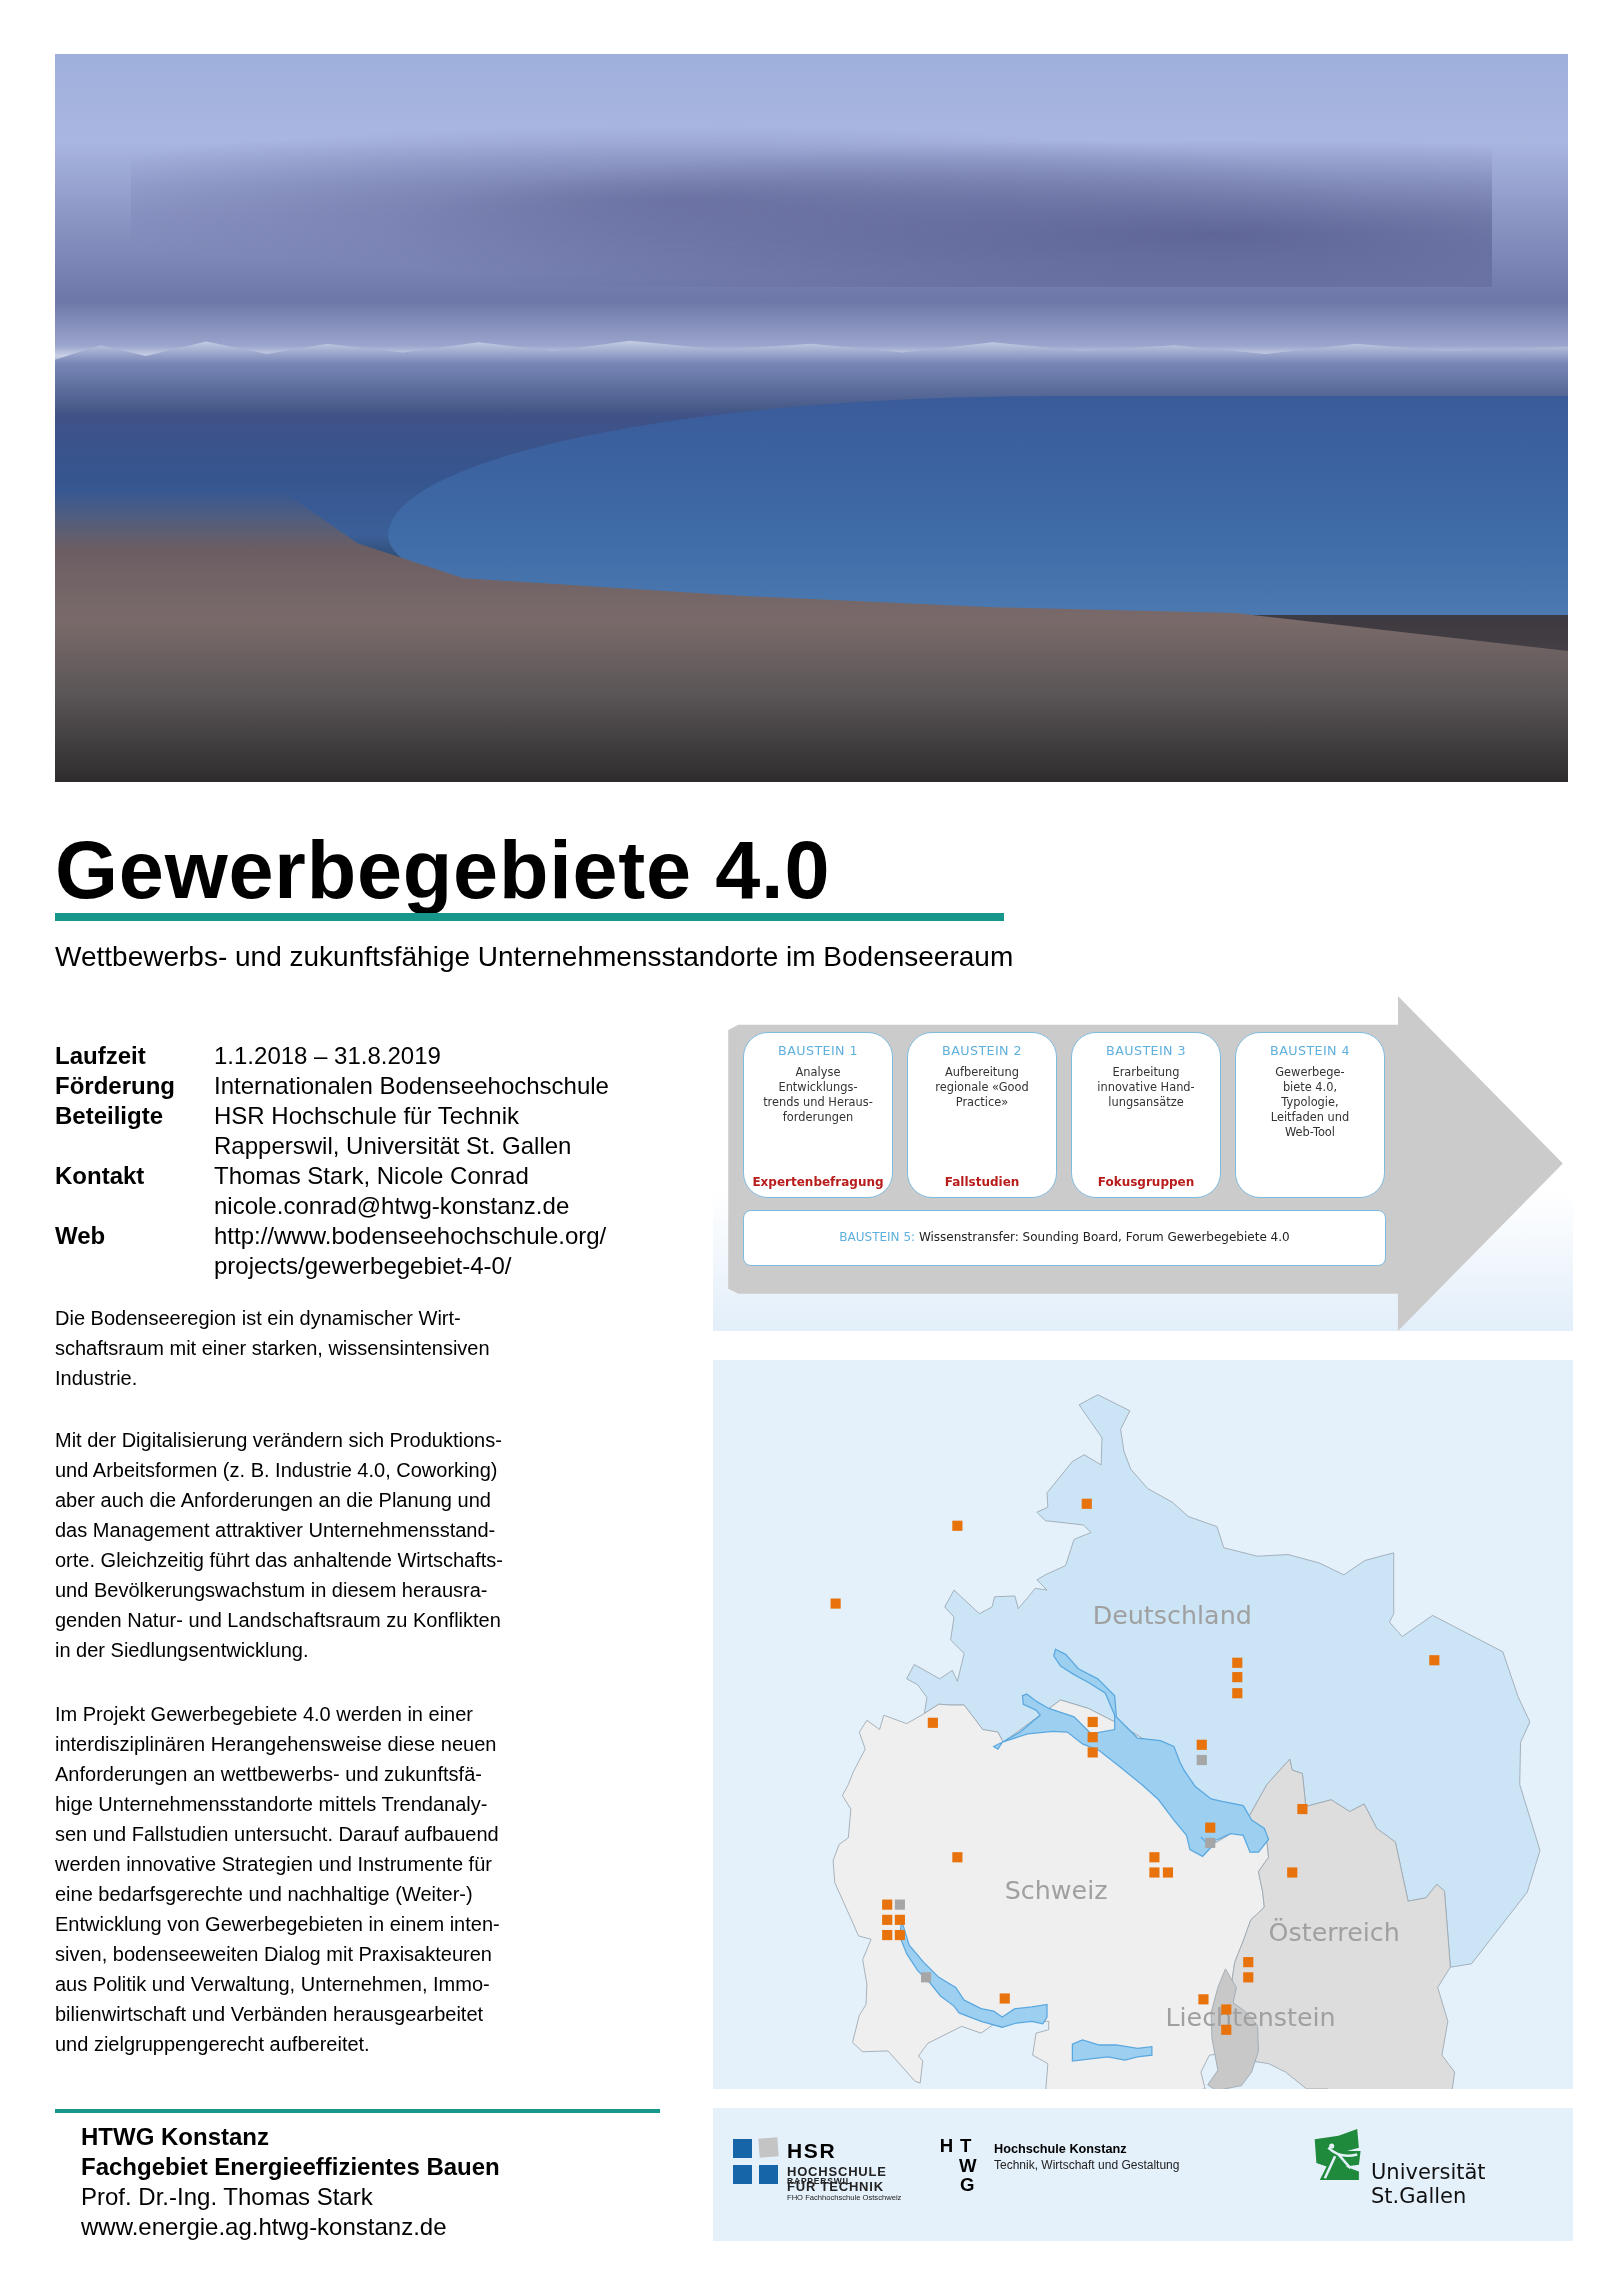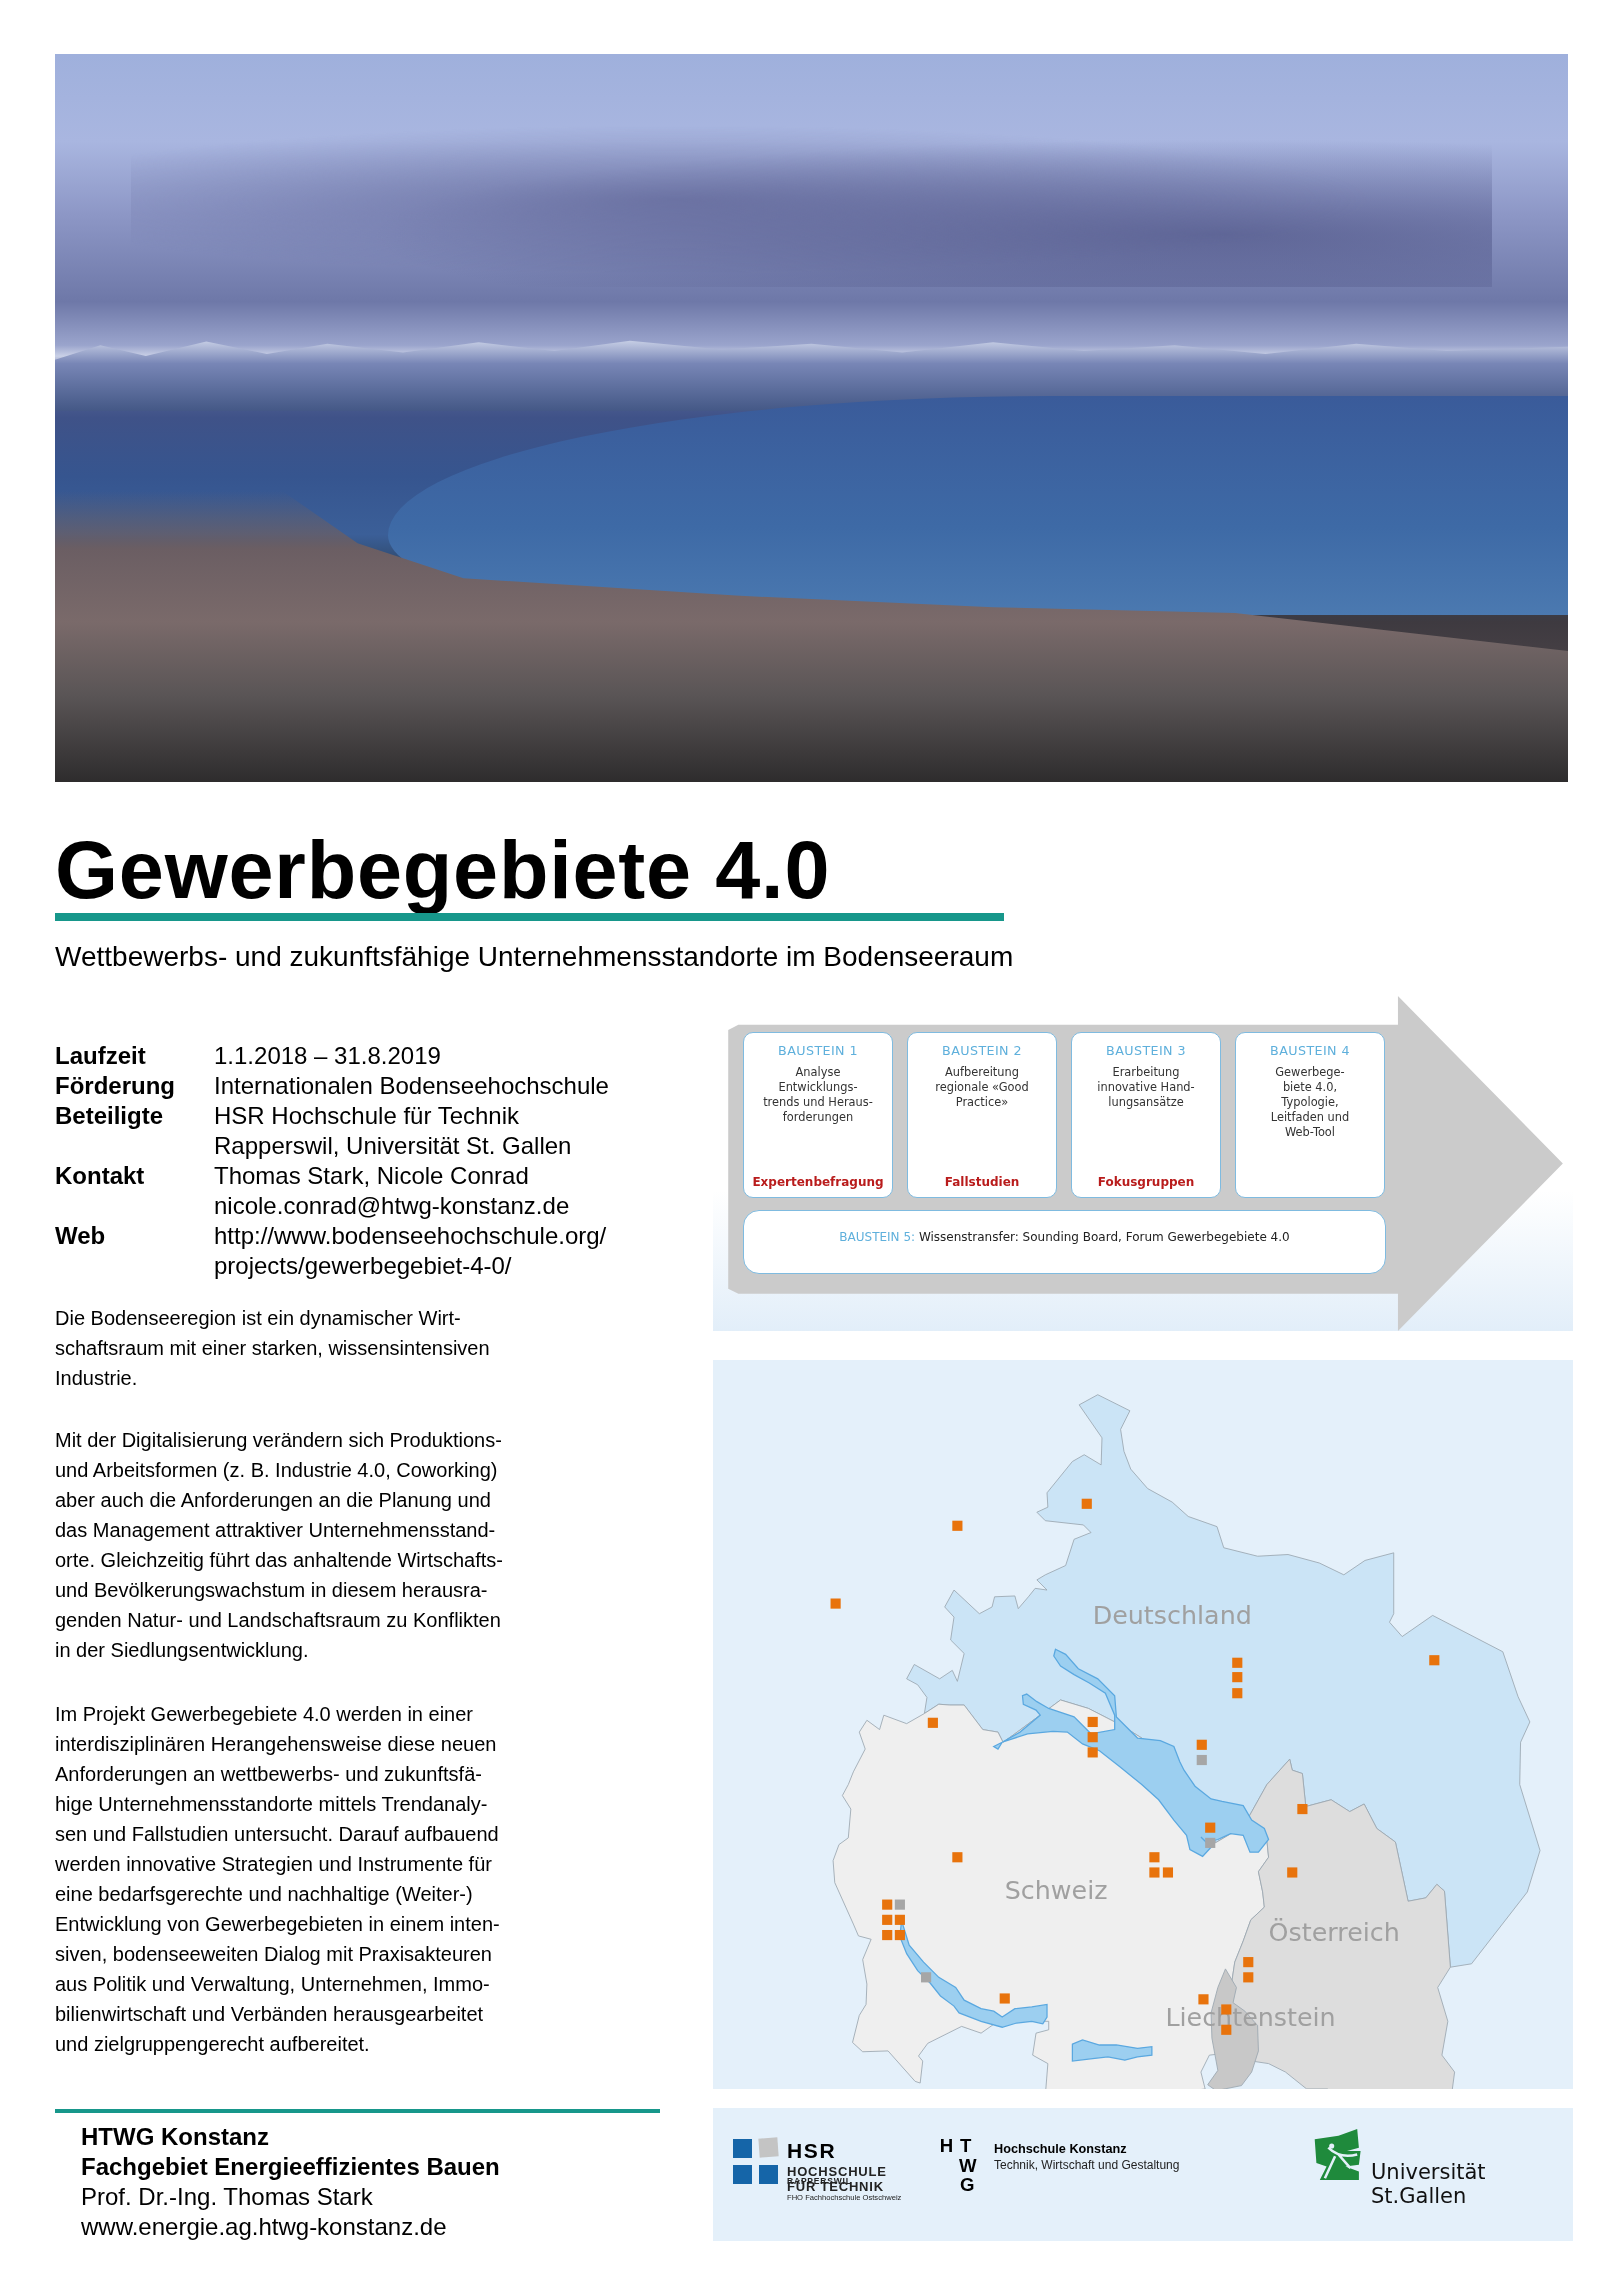--- a/index.html
+++ b/index.html
@@ -23,25 +23,25 @@
   .para{position:absolute;left:55px;width:617px;font-size:20px;line-height:30px;margin:0;}
   #p1{top:1303px;}
   #p2{top:1425px;}
   #p3{top:1699px;}
   #foot-rule{left:55px;top:2109px;width:605px;height:4.2px;background:#17978b;}
   #footer{left:55px;top:2122px;font-size:24px;line-height:30px;margin-left:26px;}
   #footer .b{font-weight:bold;}
   
   #diagram{left:713px;top:996px;width:860px;height:335px;background:linear-gradient(180deg,#fff 0%,#fff 58%,#e2eef9 100%);}
   #diagram svg{position:absolute;left:0;top:0;}
-  .bst{position:absolute;top:36px;width:150px;height:166px;background:#fff;border:1.7px solid #7fbbe0;border-radius:10px;box-sizing:border-box;text-align:center;font-family:"DejaVu Sans",sans-serif;}
+  .bst{position:absolute;top:36px;width:150px;height:166px;background:#fff;border:1.7px solid #7fbbe0;border-radius:25px;box-sizing:border-box;text-align:center;font-family:"DejaVu Sans",sans-serif;}
   .bst .h{color:#5fb0dc;font-size:12.7px;margin-top:10px;letter-spacing:0.4px;}
   .bst .d{color:#333;font-size:11.4px;line-height:15px;margin-top:6.8px;padding:0 5px;}
   .bst .m{position:absolute;left:0;right:0;bottom:8.5px;font-size:12px;font-weight:bold;color:#b91c1c;}
-  #bst5{position:absolute;left:30px;top:214px;width:643px;height:64px;background:#fff;border:1.7px solid #7fbbe0;border-radius:16px;box-sizing:border-box;text-align:center;font-family:"DejaVu Sans",sans-serif;font-size:12px;line-height:52px;color:#222;}
+  #bst5{position:absolute;left:30px;top:214px;width:643px;height:56px;background:#fff;border:1.7px solid #7fbbe0;border-radius:8px;box-sizing:border-box;text-align:center;font-family:"DejaVu Sans",sans-serif;font-size:12px;line-height:52px;color:#222;}
   #bst5 .h{color:#5fb0dc;}
   
   #map{left:713px;top:1360px;width:860px;height:729px;background:#e4f0fa;}
   
   #logos{left:713px;top:2108px;width:860px;height:133px;background:#e4f0fa;text-decoration:underline;}
   .hsr-sq{position:absolute;width:19.4px;height:18.6px;background:#1565a8;}
   #hsr-name{left:74px;top:31px;font-size:21px;font-weight:bold;letter-spacing:1.7px;}
   #hsr-l1{left:74px;top:56px;font-size:13px;letter-spacing:0.8px;font-weight:bold;color:#222;}
   #hsr-l2{left:74px;top:68px;font-size:8.5px;letter-spacing:0.8px;font-weight:bold;color:#222;}
   #hsr-l3{left:74px;top:85px;font-size:7.6px;color:#222;text-align:center;}

